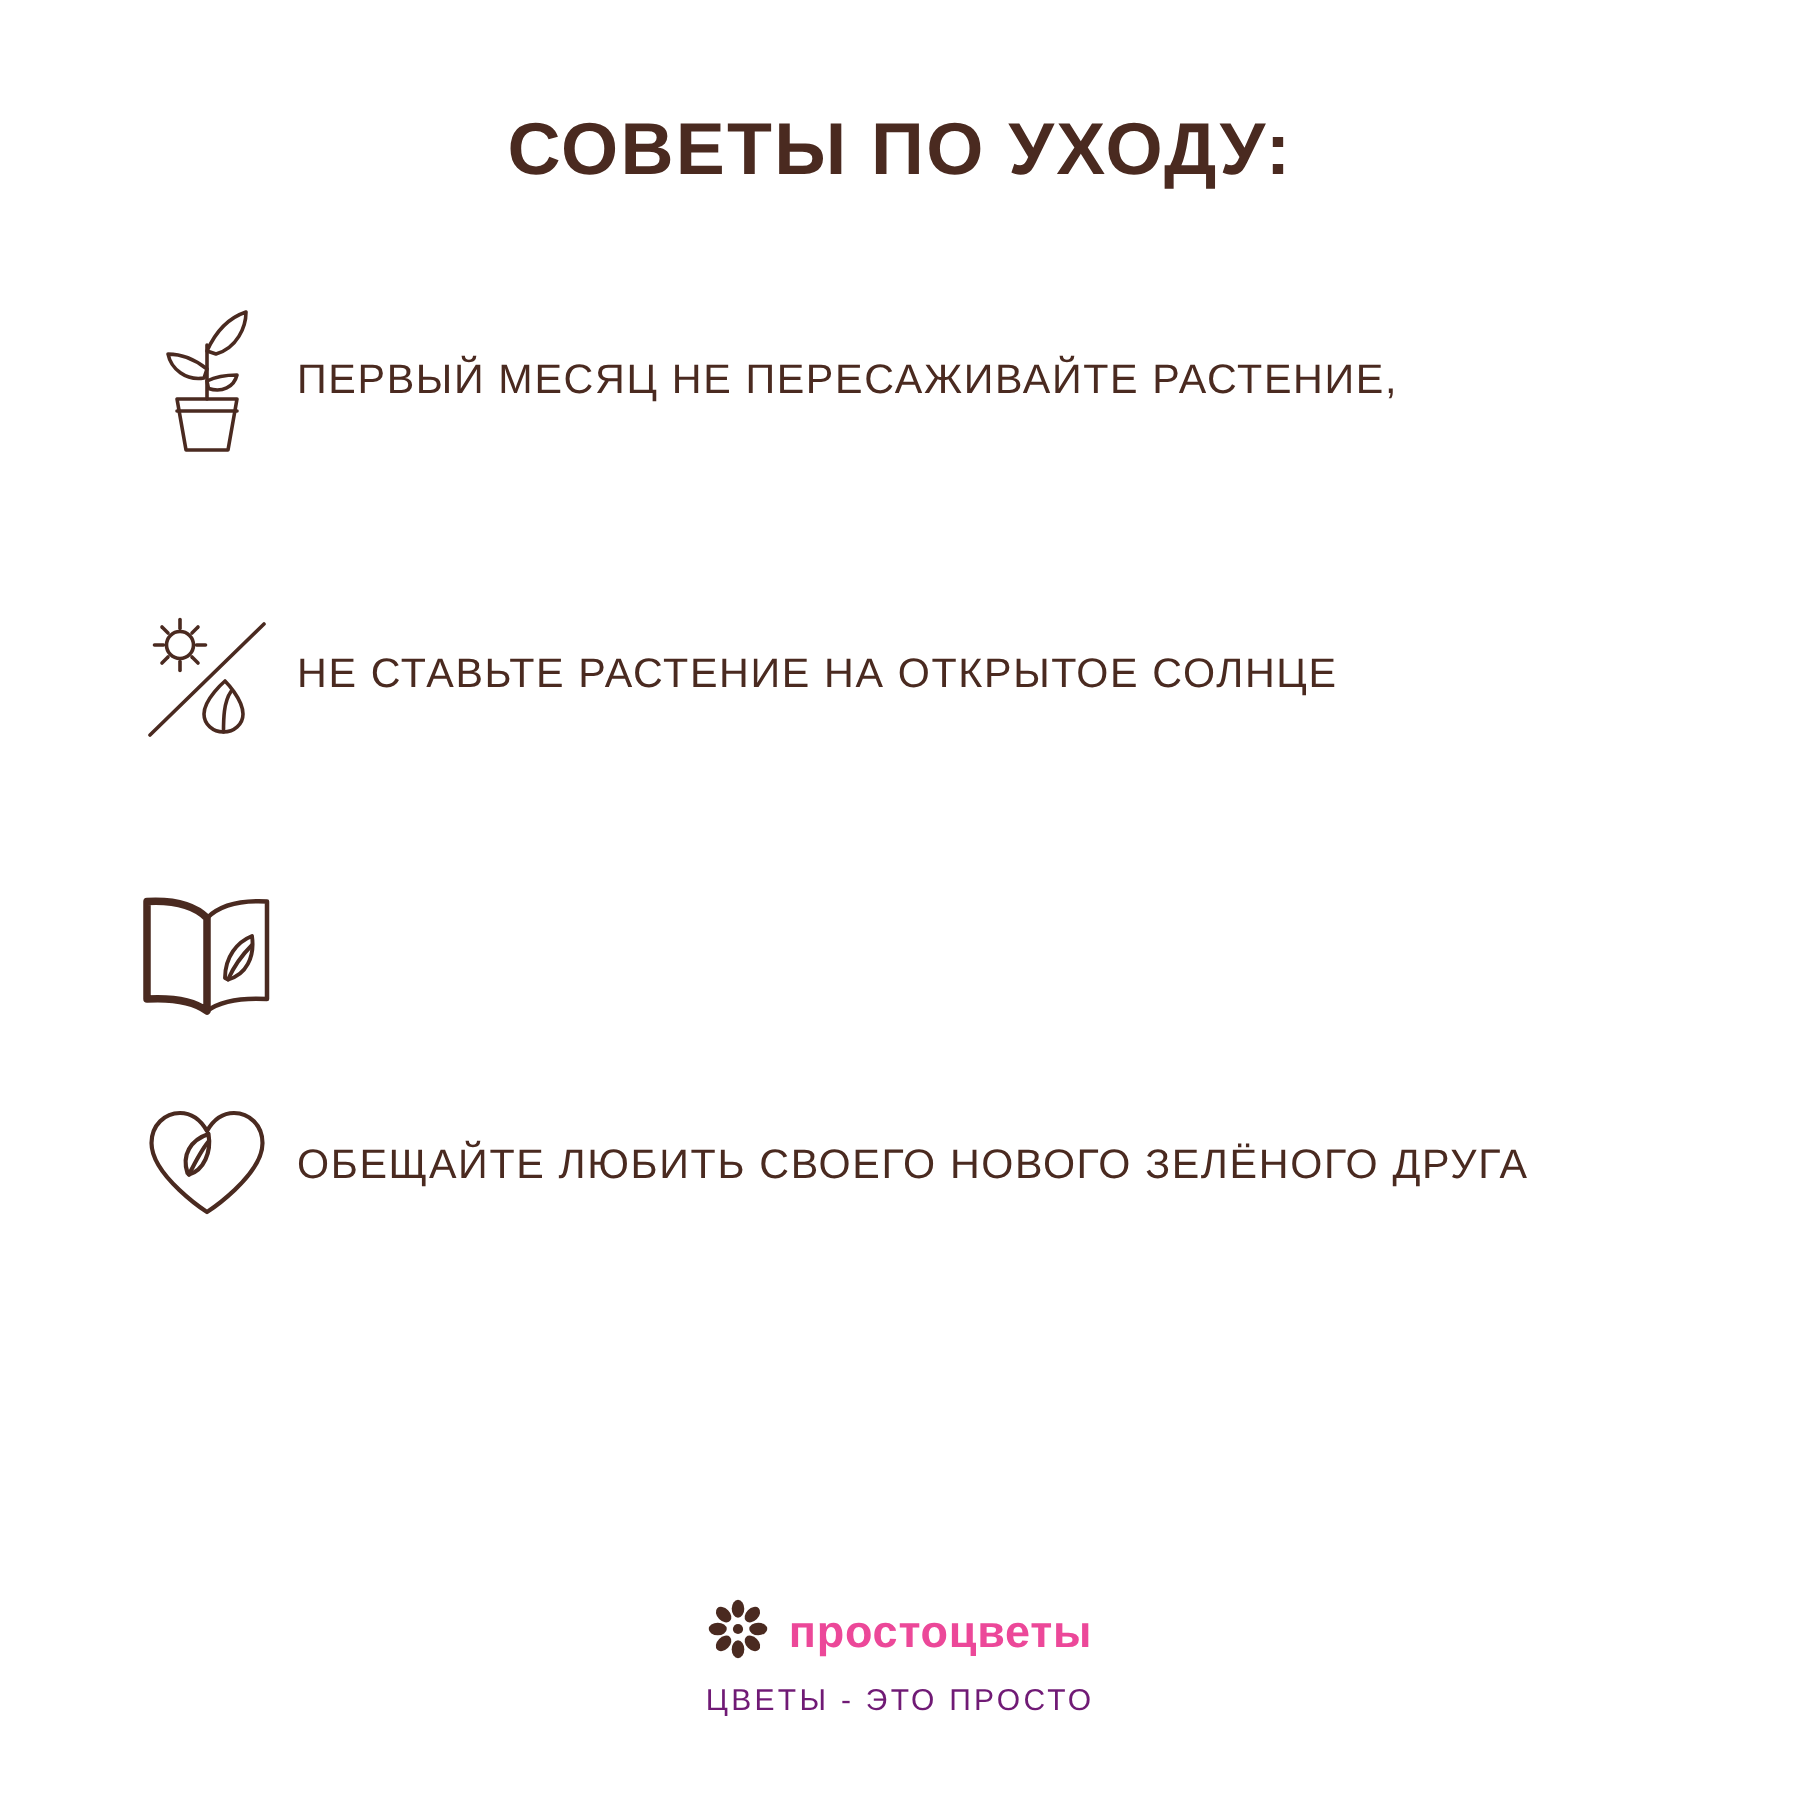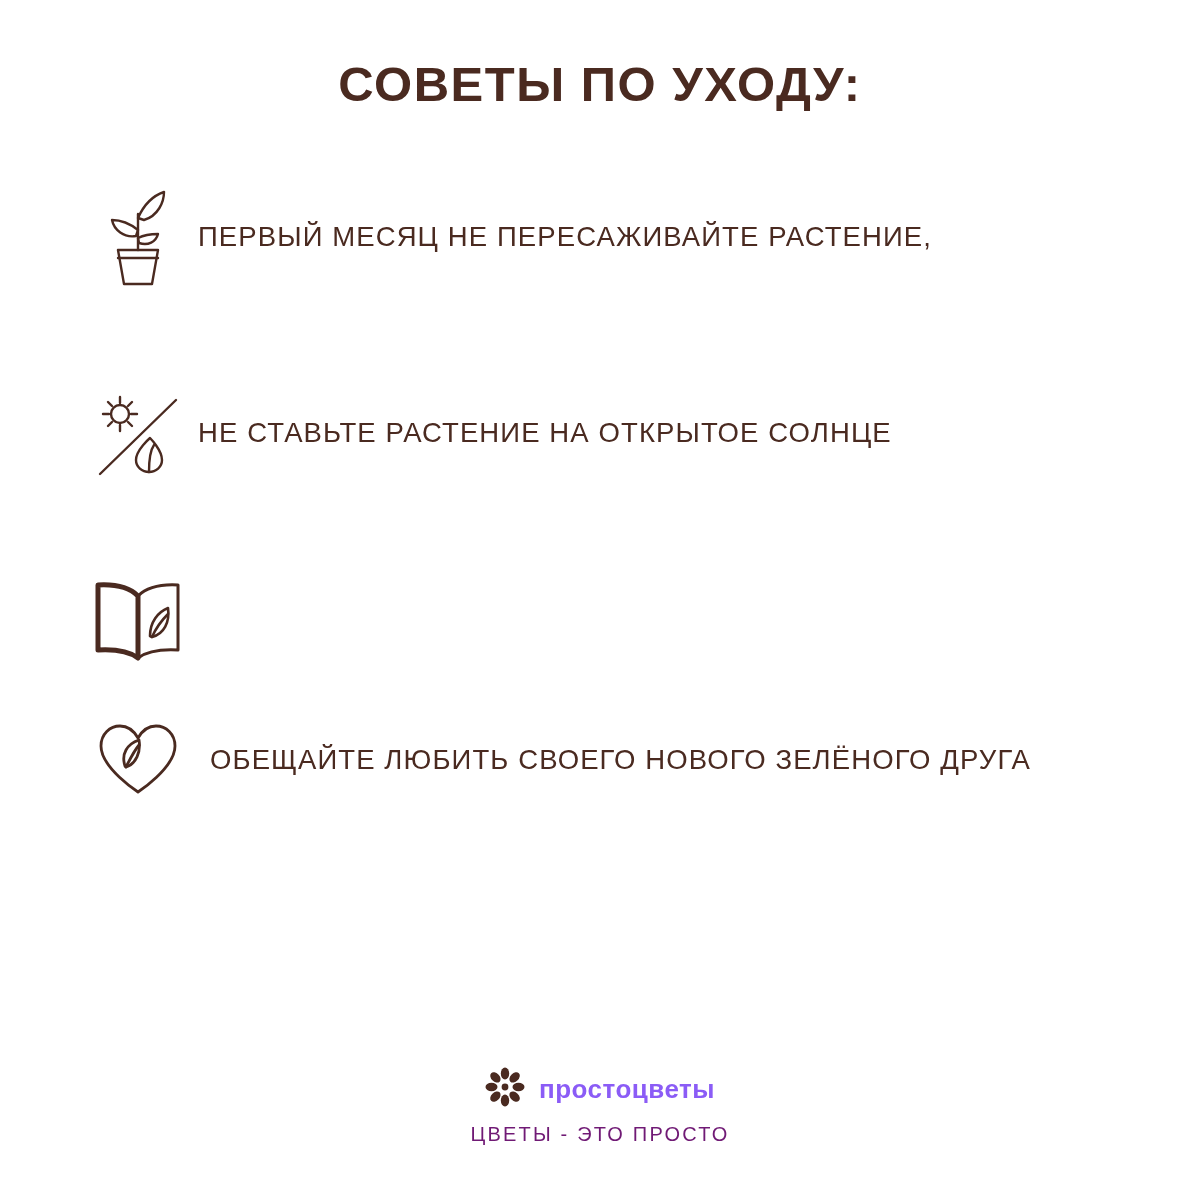--- a/index.html
+++ b/index.html
@@ -21,21 +21,21 @@
     box-sizing: border-box;
   }
 
   
   .title {
     text-align: center;
     font-size: 49px;
     font-weight: bold;
     letter-spacing: 1.5px;
     color: #4a2a20;
-    padding-top: 58px;
+    padding-top: 74px;
     line-height: 1.1;
     text-transform: uppercase;
   }
 
   
   .tips {
     margin-top: 74px;
     padding-left: 78px;
     padding-right: 60px;
   }
@@ -63,45 +63,45 @@
   }
   .tip-text span {
     display: block;
     white-space: nowrap;
   }
 
   
   .tip-1 { margin-bottom: 96px; }
   .tip-2 { margin-bottom: 92px; }
   .tip-3 { margin-bottom: 58px; }
-  .tip-4 { margin-bottom: 0; gap: 12px; }
+  .tip-4 { margin-bottom: 0; }
 
   .tip-2 .tip-icon { padding-top: 6px; }
   .tip-3 .tip-icon { padding-top: 4px; }
   .tip-4 .tip-icon { padding-top: 0px; }
 
   
   .footer {
     position: absolute;
     left: 0;
     right: 0;
     bottom: 54px;
     text-align: center;
   }
   .brand-row {
     display: flex;
     align-items: center;
     justify-content: center;
     gap: 14px;
   }
   .brand-name {
-    font-size: 26px;
+    font-size: 30px;
     font-weight: bold;
     letter-spacing: 0.5px;
-    color: #8b5cf6;
+    color: #ec4899;
     line-height: 1;
   }
   .brand-tagline {
     margin-top: 12px;
     font-size: 20px;
     letter-spacing: 2.2px;
     color: #701a75;
     text-transform: uppercase;
   }
 </style>

